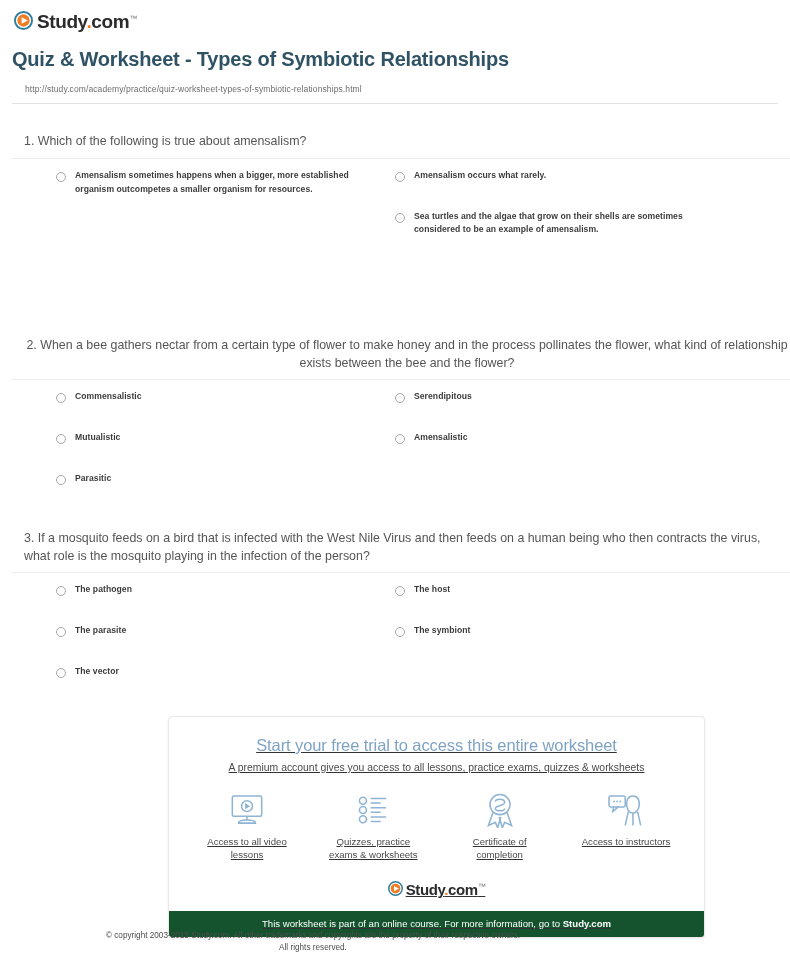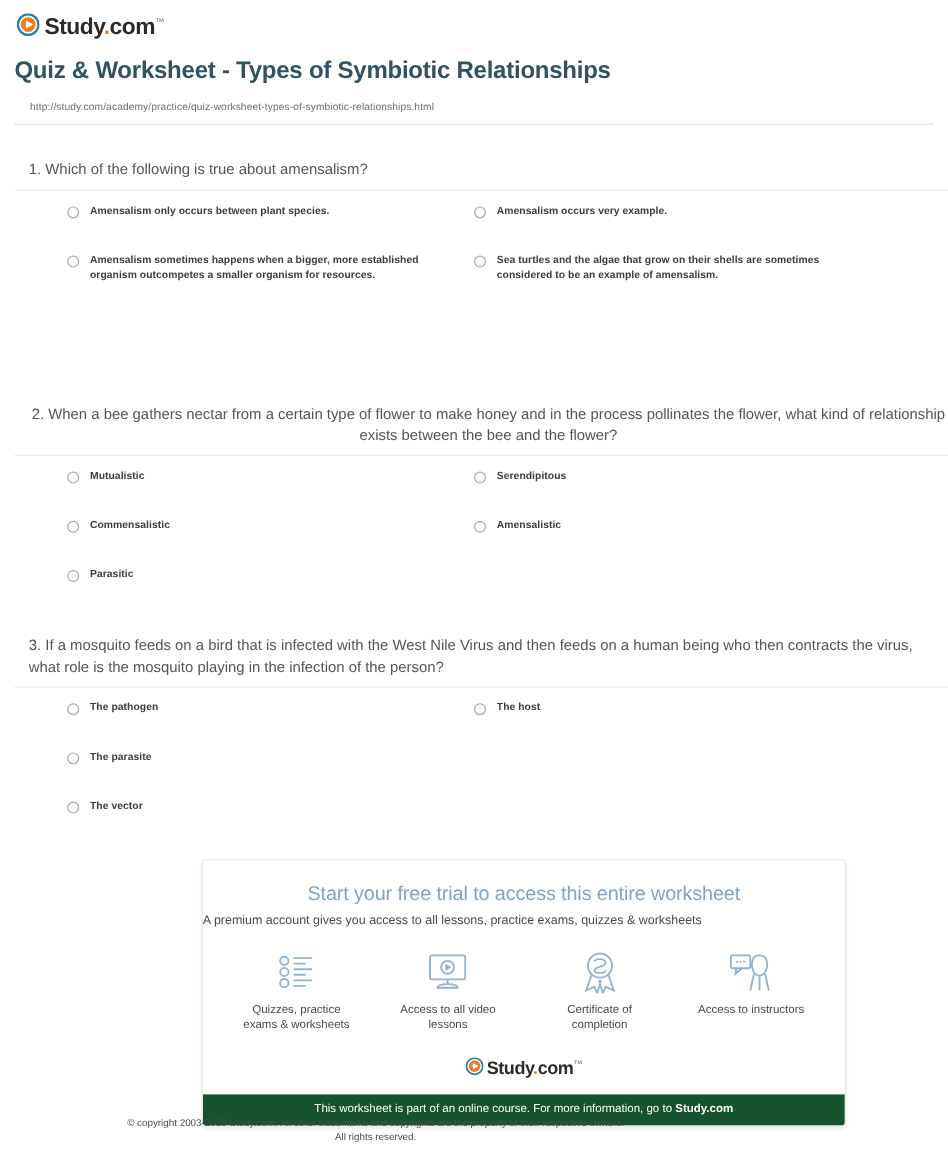--- a/index.html
+++ b/index.html
@@ -73,28 +73,29 @@
 
   
   .promo{
     position:absolute;left:168px;top:716px;width:537px;
     background:#ffffff;
     border:1px solid #e9e9e9;
     border-radius:4px;
     box-shadow:0 1px 3px rgba(0,0,0,.07);
     box-sizing:border-box;
     overflow:hidden;
+    text-decoration:underline;
   }
   .promo-head{
     text-align:center;
     font-size:16.5px;color:#7fa3c4;
     padding-top:19px;letter-spacing:-.1px;
   }
   .promo-sub{
-    text-align:left;
+    text-align:center;
     font-size:10.4px;color:#4a4a4a;
     padding-top:7px;
   }
   .features{
     display:flex;justify-content:space-between;
     padding:17px 30px 0 30px;
   }
   .feature{width:96px;text-align:center;}
   .feature .ico{height:40px;display:flex;align-items:center;justify-content:center;}
   .feature .cap{
@@ -135,51 +136,47 @@
 <div class="hr-top"></div>
 
 <div id="questions-host">
     <div class="question-block" style="top: 133px;">
       <div class="q-text">1. Which of the following is true about amensalism?</div>
       <div class="q-rule"></div>
       <div class="answers">
         <div class="acol left">
           <div class="answer">
             <span class="radio"></span>
-            <span class="answer-label">Amensalism only occurs between plant species.</span>
-          </div>
-          <div class="answer">
-            <span class="radio"></span>
             <span class="answer-label">Amensalism sometimes happens when a bigger, more established organism outcompetes a smaller organism for resources.</span>
           </div>
         </div>
         <div class="acol right">
           <div class="answer">
             <span class="radio"></span>
-            <span class="answer-label">Amensalism occurs very example.</span>
+            <span class="answer-label">Amensalism occurs what rarely.</span>
           </div>
           <div class="answer">
             <span class="radio"></span>
             <span class="answer-label">Sea turtles and the algae that grow on their shells are sometimes considered to be an example of amensalism.</span>
           </div>
         </div>
       </div>
     </div>
     <div class="question-block" style="top: 337px; text-align: center;">
       <div class="q-text">2. When a bee gathers nectar from a certain type of flower to make honey and in the process pollinates the flower, what kind of relationship exists between the bee and the flower?</div>
       <div class="q-rule"></div>
       <div class="answers">
         <div class="acol left">
           <div class="answer">
             <span class="radio"></span>
+            <span class="answer-label">Commensalistic</span>
+          </div>
+          <div class="answer">
+            <span class="radio"></span>
             <span class="answer-label">Mutualistic</span>
-          </div>
-          <div class="answer">
-            <span class="radio"></span>
-            <span class="answer-label">Commensalistic</span>
           </div>
           <div class="answer">
             <span class="radio"></span>
             <span class="answer-label">Parasitic</span>
           </div>
         </div>
         <div class="acol right">
           <div class="answer">
             <span class="radio"></span>
             <span class="answer-label">Serendipitous</span>
@@ -207,56 +204,60 @@
           <div class="answer">
             <span class="radio"></span>
             <span class="answer-label">The vector</span>
           </div>
         </div>
         <div class="acol right">
           <div class="answer">
             <span class="radio"></span>
             <span class="answer-label">The host</span>
           </div>
+          <div class="answer">
+            <span class="radio"></span>
+            <span class="answer-label">The symbiont</span>
+          </div>
         </div>
       </div>
     </div>
   </div>
 
 <div class="promo">
   <div class="promo-head">Start your free trial to access this entire worksheet</div>
   <div class="promo-sub">A premium account gives you access to all lessons, practice exams, quizzes &amp; worksheets</div>
 
   <div class="features">
+
+    <div class="feature">
+      <div class="ico">
+        <svg width="38" height="34" viewBox="0 0 48 44" fill="none" stroke="#8fb4d4" stroke-width="2">
+          <rect x="5" y="4" width="38" height="26" rx="2"></rect>
+          <circle cx="24" cy="17" r="7"></circle>
+          <polygon points="21.5,13 28,17 21.5,21" fill="#8fb4d4" stroke="none"></polygon>
+          <path d="M24 30 L24 35"></path>
+          <path d="M13 39 C13 36 18 35 24 35 C30 35 35 36 35 39 Z"></path>
+        </svg>
+      </div>
+      <div class="cap">Access to all video lessons</div>
+    </div>
 
     <div class="feature">
       <div class="ico">
         <svg width="34" height="34" viewBox="0 0 44 44" fill="none" stroke="#8fb4d4" stroke-width="2">
           <circle cx="9" cy="10" r="4.5"></circle>
           <circle cx="9" cy="22" r="4.5"></circle>
           <circle cx="9" cy="34" r="4.5"></circle>
           <path d="M19 7 H39 M19 13 H32"></path>
           <path d="M19 19 H39 M19 25 H32"></path>
           <path d="M19 31 H39 M19 37 H32"></path>
         </svg>
       </div>
       <div class="cap">Quizzes, practice exams &amp; worksheets</div>
-    </div>
-
-    <div class="feature">
-      <div class="ico">
-        <svg width="38" height="34" viewBox="0 0 48 44" fill="none" stroke="#8fb4d4" stroke-width="2">
-          <rect x="5" y="4" width="38" height="26" rx="2"></rect>
-          <circle cx="24" cy="17" r="7"></circle>
-          <polygon points="21.5,13 28,17 21.5,21" fill="#8fb4d4" stroke="none"></polygon>
-          <path d="M24 30 L24 35"></path>
-          <path d="M13 39 C13 36 18 35 24 35 C30 35 35 36 35 39 Z"></path>
-        </svg>
-      </div>
-      <div class="cap">Access to all video lessons</div>
     </div>
 
     <div class="feature">
       <div class="ico">
         <svg width="34" height="36" viewBox="0 0 44 46" fill="none" stroke="#8fb4d4" stroke-width="2">
           <circle cx="22" cy="16" r="13"></circle>
           <path d="M16 12 C16 8 28 8 28 13 C28 18 16 17 16 21 C16 25 28 25 28 21"></path>
           <path d="M13 26 L7 43 L16 39 L19 46 L23 32"></path>
           <path d="M31 26 L37 43 L28 39 L25 46 L21 32"></path>
         </svg>

